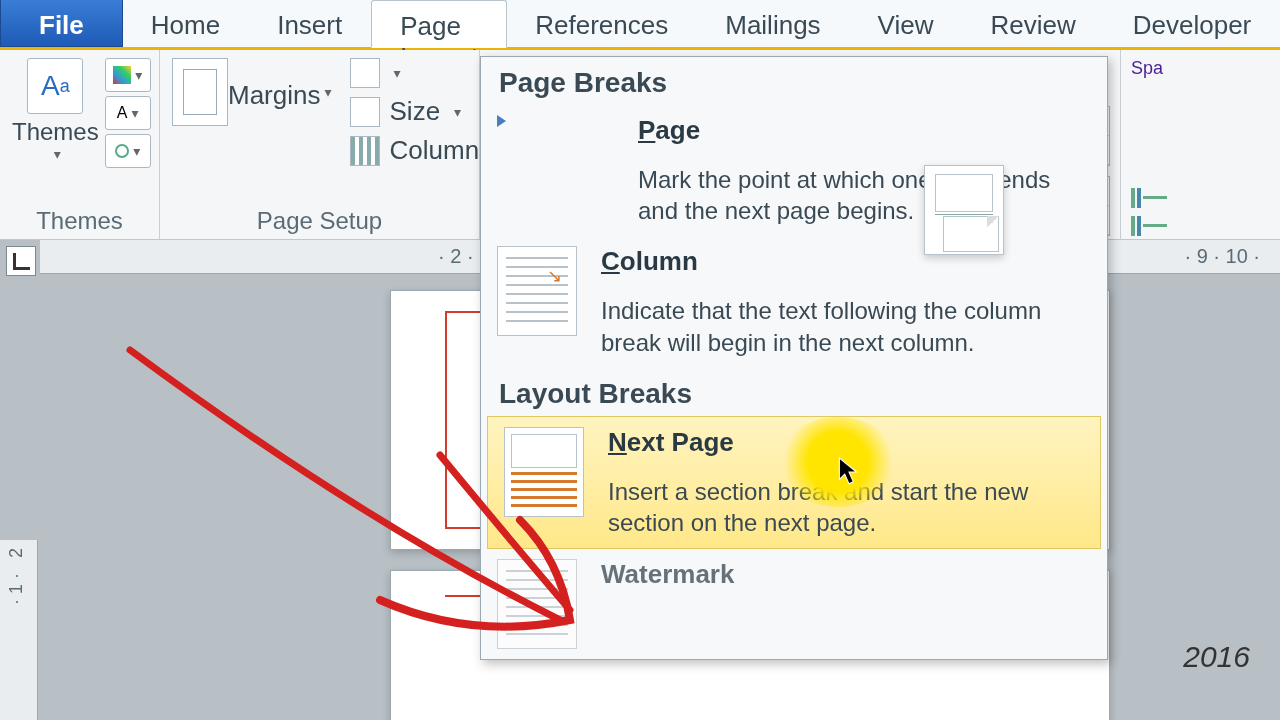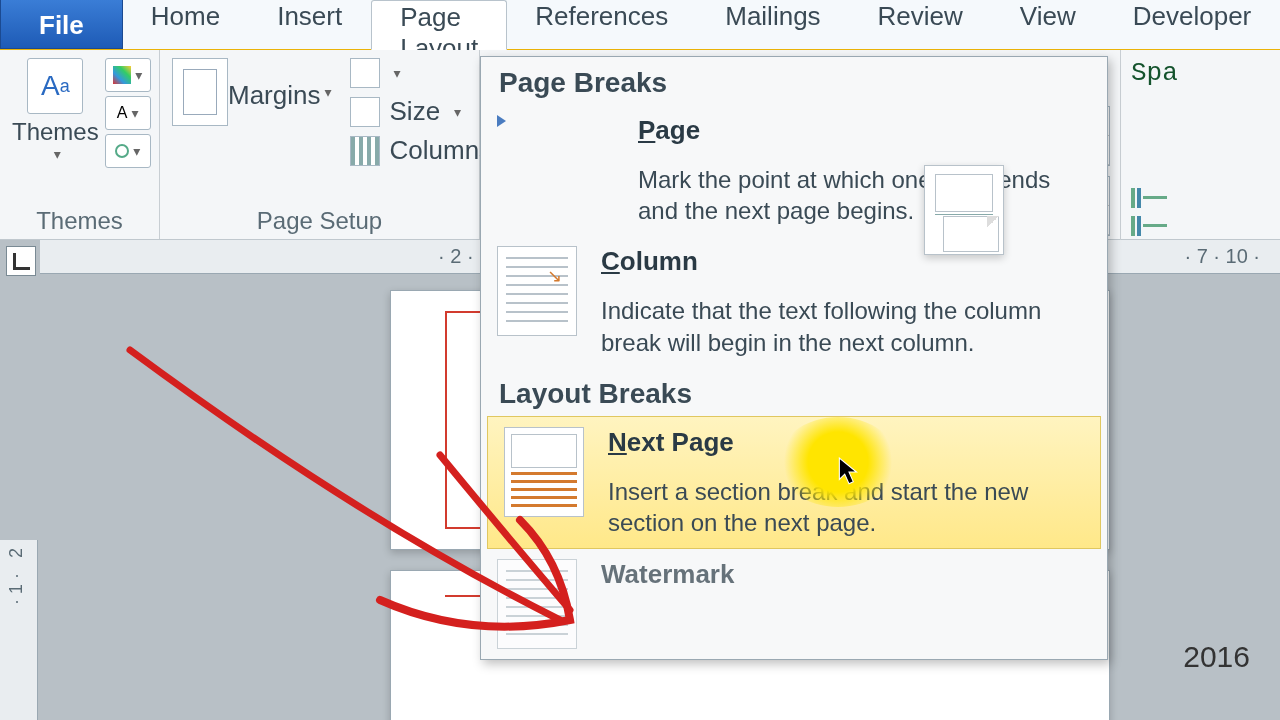--- a/index.html
+++ b/index.html
@@ -7,25 +7,25 @@
   font-family: "Segoe UI", Tahoma, sans-serif;
   background: #fff;
   overflow: hidden;
   width: 1280px; height: 720px;
   position: relative;
 }
 
 .tabs {
   display: flex;
   height: 50px;
-  border-bottom: 1px solid #eab308;
+  border-bottom: 3px solid #eab308;
   background: #f5f9fc;
 }
 .tab {
-  padding: 1px 28px;
+  padding: 10px 28px;
   font-size: 26px;
   color: #3a4a55;
   border-right: 1px solid transparent;
   cursor: pointer;
   user-select: none;
 }
 .tab.file {
   background: linear-gradient(#3a7dd6, #1e5bb6);
   color: #fff;
   font-weight: 600;
@@ -130,21 +130,21 @@
 .hline{width:24px;height:3px;background:#6a8;margin-top:8px;}
 
 .doc-area{position:absolute;top:240px;left:0;right:0;bottom:0;background:#b8c0c6;}
 .vruler{position:absolute;left:0;top:300px;width:38px;height:420px;background:#e9edf0;border-right:1px solid #9aa8b2;}
 .hruler{position:absolute;left:40px;right:0;top:0;height:34px;background:#e9edf0;border-bottom:1px solid #9aa8b2;display:flex;align-items:center;font-size:20px;color:#5a6b75;padding-left:360px;}
 .tab-stop{position:absolute;left:6px;top:6px;width:30px;height:30px;border:1px solid #7a8a94;background:#fff;display:flex;align-items:center;justify-content:center;}
 .tab-stop::after{content:'';width:14px;height:14px;border-left:3px solid #333;border-bottom:3px solid #333;}
 .page{position:absolute;left:390px;top:50px;width:720px;height:260px;background:#fff;border:1px solid #9aa8b2;box-shadow:0 3px 8px rgba(0,0,0,.2);}
 .page-inner{position:absolute;left:54px;top:20px;right:54px;bottom:20px;border:2px solid #d23b2e;}
 .page2{position:absolute;left:390px;top:330px;width:720px;height:380px;background:#fff;border:1px solid #9aa8b2;box-shadow:0 3px 8px rgba(0,0,0,.2);}
-.year{position:absolute;right:30px;top:400px;font-size:30px;color:#333;}
+.year{position:absolute;right:30px;top:400px;font-style:italic;font-size:30px;color:#333;}
 
 .dropdown{
   position:absolute;
   left:480px; top:56px;
   width:628px;
   background:#f7f8f9;
   border:1px solid #9aa8b2;
   box-shadow:3px 4px 10px rgba(0,0,0,.25);
   z-index:50;
   padding-bottom: 10px;
@@ -195,22 +195,22 @@
 </head>
 <body>
 
 <div class="tabs">
   <div class="tab file">File</div>
   <div class="tab">Home</div>
   <div class="tab">Insert</div>
   <div class="tab active">Page Layout</div>
   <div class="tab">References</div>
   <div class="tab">Mailings</div>
+  <div class="tab">View</div>
   <div class="tab">Review</div>
-  <div class="tab">View</div>
   <div class="tab">Developer</div>
 </div>
 
 <div class="ribbon">
   <div class="group themes-group">
     <div class="themes-top">
       <div style="display:flex;flex-direction:column;align-items:center;">
         <div class="aa-box">A<span style="font-size:18px;">a</span></div>
         <div class="themes-label">Themes</div>
         <span class="chev">▾</span>
@@ -278,41 +278,41 @@
   <div class="spin-stack">
       <div>▴</div>
       <div>▾</div>
     </div>
   <div class="spin-stack2">
       <div>▴</div>
       <div>▾</div>
     </div>
 
   <div class="para-group">
-    <div style="font-size:26px;color:#14532d;font-family:Liberation Mono, monospace;">Spa</div>
+    <div style="font-size:18px;color:#4c1d95;">Spa</div>
     <div class="indent-icons">
       <div class="indent-row">
           <span class="bar"></span>
           <span class="bar" style="background:#48a"></span>
           <span class="hline"></span>
         </div>
       <div class="indent-row">
           <span class="bar"></span>
           <span class="bar" style="background:#48a"></span>
           <span class="hline"></span>
         </div>
     </div>
   </div>
 </div>
 
 <div class="doc-area">
   <div class="tab-stop"></div>
   <div class="hruler">
     <span style="position:absolute;left:398px;">·  2  ·</span>
-    <span style="position:absolute;right:20px;">·  7  · 10 ·</span>
+    <span style="position:absolute;right:20px;">·  9  · 10 ·</span>
   </div>
   <div class="vruler">
      <div style="writing-mode:vertical-rl;transform:rotate(180deg);font-size:18px;color:#5a6b75;padding:8px 6px;">· 1 · &nbsp; 2</div>
   </div>
   <div class="page">
     <div class="page-inner"></div>
   </div>
   <div class="page2">
     <div style="position:absolute;left:54px;right:54px;top:24px;height:2px;background:#d23b2e;"></div>
   </div>

